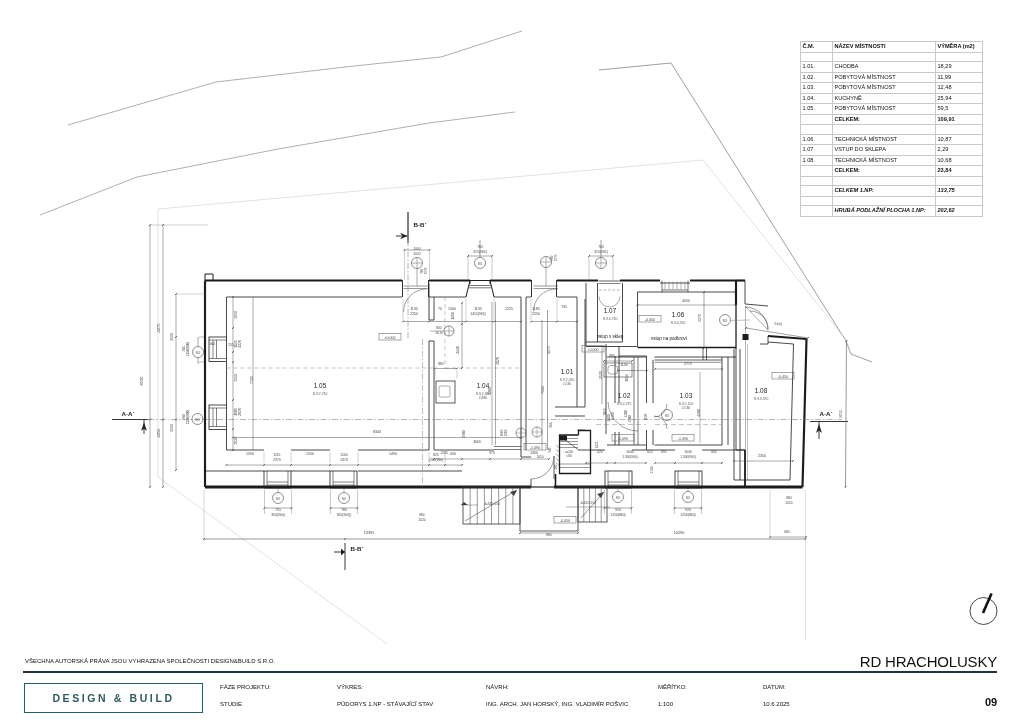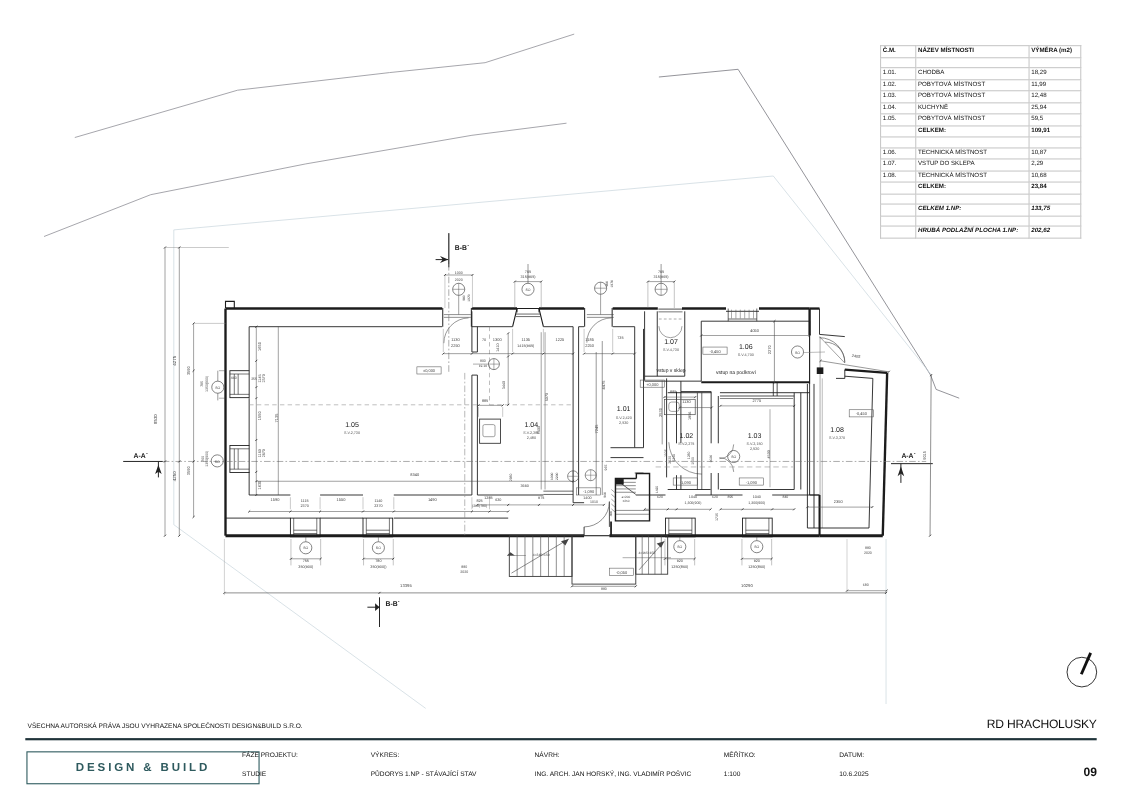--- a/index.html
+++ b/index.html
@@ -8,23 +8,23 @@
 #roomtab { position:absolute; left:800px; top:41px; width:182px; height:171px; border-collapse:collapse; table-layout:fixed; }
 #roomtab td { border:0.5px solid #c9c9c9; font-size:5.6px; color:#111; padding:0 0 0 1.5px; height:9.55px; line-height:9.5px; white-space:nowrap; overflow:hidden; }
 #roomtab td:nth-child(1) { width:32px; }
 #roomtab td:nth-child(2) { width:103px; }
 #roomtab td:nth-child(3) { width:47px; }
 #roomtab tr.b td { font-weight:bold; }
 #roomtab tr.bi td { font-weight:bold; font-style:italic; }
 .lbl { position:absolute; font-size:6px; color:#111; white-space:nowrap; }
 #copyright { position:absolute; left:25px; top:657.5px; font-size:6px; color:#111; white-space:nowrap; }
 #rule { position:absolute; left:23px; top:671px; width:974px; height:1.6px; background:#20343a; }
-#logobox { position:absolute; left:24px; top:682.5px; width:212px; height:30px; border:1.6px solid #2e5a5e; display:flex; align-items:center; justify-content:center; }
+#logobox { position:absolute; left:24px; top:682.5px; width:179px; height:30px; border:1.6px solid #2e5a5e; display:flex; align-items:center; justify-content:center; }
 #logobox span { font-size:10.5px; font-weight:bold; letter-spacing:2.6px; color:#2e5a5e; }
-#rdtitle { position:absolute; right:27px; top:653px; font-size:11px; letter-spacing:-0.2px; color:#111; }
+#rdtitle { position:absolute; right:27px; top:653px; font-size:15px; letter-spacing:-0.2px; color:#111; }
 #pagenum { position:absolute; left:985px; top:696px; font-size:11px; font-weight:bold; color:#111; }
 </style></head>
 <body>
 <div id="page">
 <svg class="plan" width="1024" height="724" viewBox="0 0 1024 724">
 <polyline points="68,125 216,82 354,66 441,57 522,31" fill="none" stroke="#9a9aa0" stroke-width="0.8"></polyline>
 <polyline points="40,215 137,177 278,149 429,123 515,112" fill="none" stroke="#9a9aa0" stroke-width="0.8"></polyline>
 <polyline points="599,70 671,63 846,341" fill="none" stroke="#85858c" stroke-width="0.8"></polyline>
 <polyline points="846,341 851,354 872,362" fill="none" stroke="#85858c" stroke-width="0.8"></polyline>
 <polyline points="158,477 158,209 703,160 846,340" fill="none" stroke="#c5d2da" stroke-width="0.6"></polyline>

